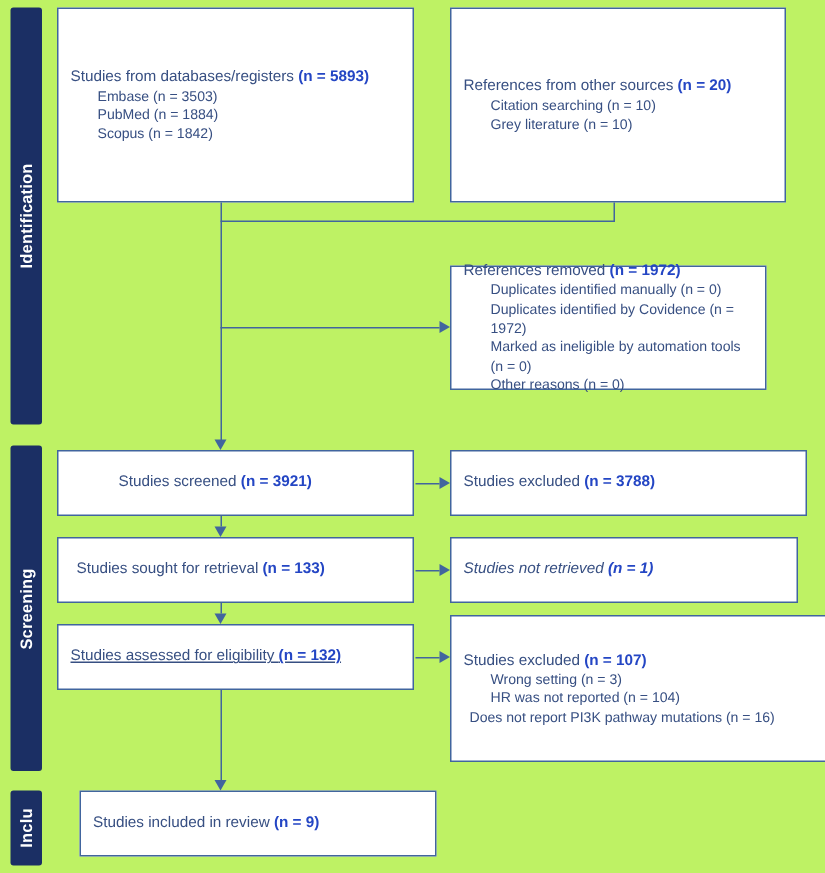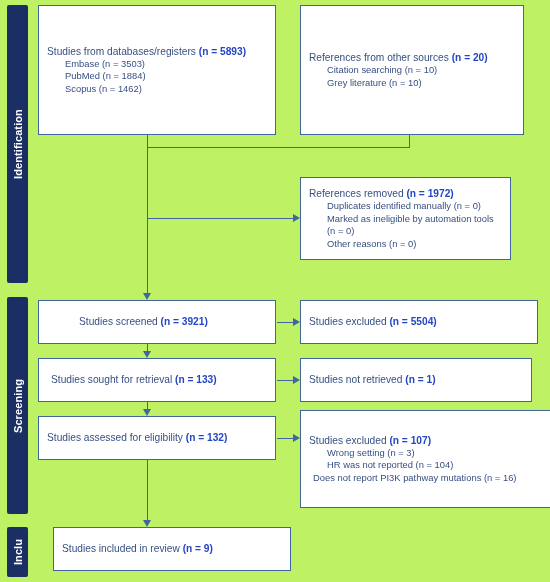--- a/index.html
+++ b/index.html
@@ -104,65 +104,66 @@
   <div class="band" style="left:7px; top:527px; width:21px; height:50px;">
     <span class="band-label">Inclu</span>
   </div>
 
   <div class="pbox" style="left:38px; top:5px; width:238px; height:130px;">
     <div class="title">
       <span>Studies from databases/registers </span><b class="n">(n = 5893)</b>
     </div>
     <div class="sub">Embase (n = 3503)</div>
     <div class="sub">PubMed (n = 1884)</div>
-    <div class="sub">Scopus (n = 1462)</div>
+    <div class="sub">Scopus (n = 1842)</div>
   </div>
 
   <div class="pbox" style="left:300px; top:5px; width:224px; height:130px;">
     <div class="title">
       <span>References from other sources </span><b class="n">(n = 20)</b>
     </div>
     <div class="sub">Citation searching (n = 10)</div>
     <div class="sub">Grey literature (n = 10)</div>
   </div>
 
   <div class="pbox" style="left:300px; top:177px; width:211px; height:83px;">
     <div class="title">
       <span>References removed </span><b class="n">(n = 1972)</b>
     </div>
     <div class="sub">Duplicates identified manually (n = 0)</div>
+    <div class="sub">Duplicates identified by Covidence (n = 1972)</div>
     <div class="sub">Marked as ineligible by automation tools (n = 0)</div>
     <div class="sub">Other reasons (n = 0)</div>
   </div>
 
   <div class="pbox" style="left:38px; top:300px; width:238px; height:44px;padding-left:40px;">
     <div class="title">
       <span>Studies screened </span><b class="n">(n = 3921)</b>
     </div>
   </div>
 
   <div class="pbox" style="left:300px; top:300px; width:238px; height:44px;">
     <div class="title">
-      <span>Studies excluded </span><b class="n">(n = 5504)</b>
+      <span>Studies excluded </span><b class="n">(n = 3788)</b>
     </div>
   </div>
 
   <div class="pbox" style="left:38px; top:358px; width:238px; height:44px;padding-left:12px;">
     <div class="title">
       <span>Studies sought for retrieval </span><b class="n">(n = 133)</b>
     </div>
   </div>
 
-  <div class="pbox" style="left:300px; top:358px; width:232px; height:44px;">
+  <div class="pbox" style="left:300px; top:358px; width:232px; height:44px;font-style:italic;">
     <div class="title">
       <span>Studies not retrieved </span><b class="n">(n = 1)</b>
     </div>
   </div>
 
-  <div class="pbox" style="left:38px; top:416px; width:238px; height:44px;">
+  <div class="pbox" style="left:38px; top:416px; width:238px; height:44px;text-decoration:underline;">
     <div class="title">
       <span>Studies assessed for eligibility </span><b class="n">(n = 132)</b>
     </div>
   </div>
 
   <div class="pbox" style="left:300px; top:410px; width:286px; height:98px;">
     <div class="title">
       <span>Studies excluded </span><b class="n">(n = 107)</b>
     </div>
     <div class="sub">Wrong setting (n = 3)</div>

